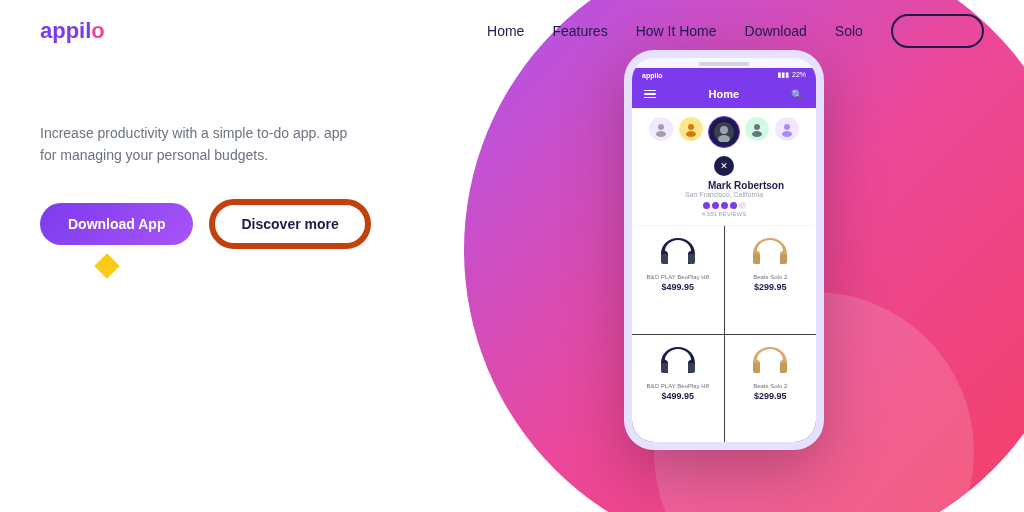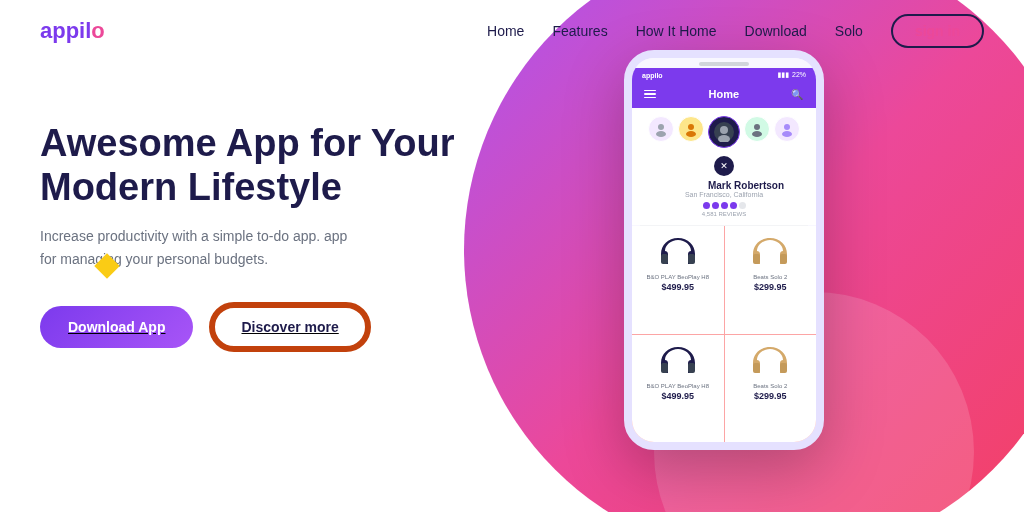--- a/index.html
+++ b/index.html
@@ -99,21 +99,20 @@
       color: #6b7280;
       line-height: 1.6;
       max-width: 320px;
       margin-bottom: 32px;
     }
 
     .hero-buttons {
       display: flex;
       gap: 16px;
       align-items: center;
-      text-decoration: underline;
     }
 
     .btn-download {
       background: linear-gradient(135deg, #7c3aed, #a855f7);
       color: white;
       border: none;
       padding: 13px 28px;
       border-radius: 30px;
       font-size: 14px;
       font-weight: 600;
@@ -304,21 +303,21 @@
       height: 1px;
       background: #f3f4f6;
       margin: 0 8px;
     }
 
     
     .products-grid {
       display: grid;
       grid-template-columns: 1fr 1fr;
       gap: 1px;
-      background: #fca5a5;
+      background: #404040;
       flex: 1;
       overflow: hidden;
     }
 
     .product-item {
       background: white;
       padding: 8px;
       display: flex;
       flex-direction: column;
       align-items: center;
@@ -375,24 +374,20 @@
       <button class="btn-signin">sign in</button>
     </li>
   </ul>
 </nav>
 
 <section class="hero">
 
   <div class="diamond"></div>
 
   <div class="hero-left">
-    <h1 class="hero-title">
-      <span>Awesome App for Your</span><br>
-      <span>Modern Lifestyle</span>
-    </h1>
     <p class="hero-desc">Increase productivity with a simple to-do app. app for managing your personal budgets.</p>
     <div class="hero-buttons">
       <button class="btn-download">Download App</button>
       <button class="btn-discover">Discover more</button>
     </div>
   </div>
 </section>
 
 <div class="phone-wrapper">
   <div class="phone">

